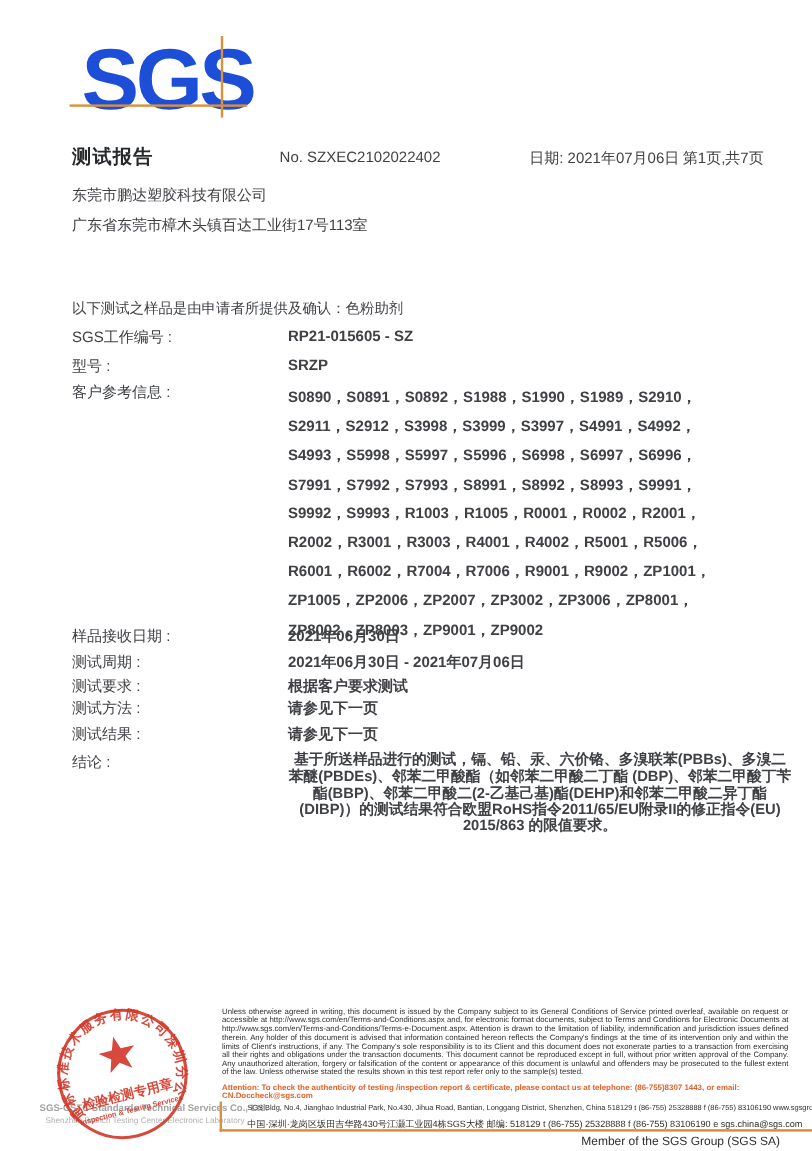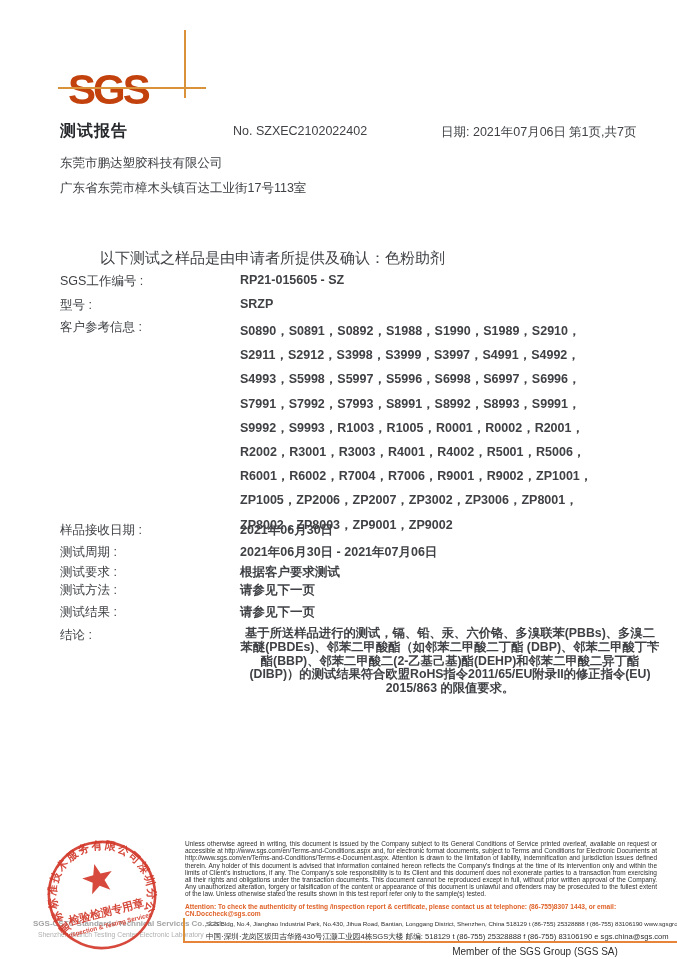--- a/index.html
+++ b/index.html
@@ -1,50 +1,50 @@
 <!DOCTYPE html>
 <html><head>
 <meta charset="utf-8">
 <style>
   * { margin:0; padding:0; box-sizing:border-box; }
   html,body { width:677px; height:959px; background:#ffffff; font-family:"Liberation Sans", sans-serif; }
   .page { position:relative; width:677px; height:959px; background:#fff; overflow:hidden; color:#3f4145; }
 
   
   .logo-wrap { position:absolute; left:58px; top:24px; width:160px; height:80px; }
-  .logo-text { position:absolute; left:10px; top:2px; font-size:42px; font-weight:800; letter-spacing:-3px; color:#c2410c; font-family:"Liberation Sans", sans-serif;margin-top:40px; }
+  .logo-text { position:absolute; left:10px; top:2px; font-size:72px; font-weight:800; letter-spacing:-3px; color:#1d4ed8; font-family:"Liberation Sans", sans-serif; }
   .logo-hline { position:absolute; left:0px; top:63px; width:148px; height:2px; background:#d9913a; }
   .logo-vline { position:absolute; left:126px; top:6px; width:2px; height:68px; background:#d9913a; }
 
   
   .hrow { position:absolute; top:121px; left:0; width:677px; font-size:12.5px; }
   .h-title { position:absolute; left:60px; top:0px; font-size:16px; font-weight:bold; color:#26282c; letter-spacing:1px; }
   .h-no   { position:absolute; left:233px; top:3px; }
   .h-date { position:absolute; left:413px; top:3px;margin-left:28px; }
   .h-page { position:absolute; left:569px; top:3px; }
 
   .company { position:absolute; left:60px; top:155px; font-size:12.5px; }
   .company-addr { position:absolute; left:60px; top:180px; font-size:12.5px; }
 
-  .intro { position:absolute; left:60px; top:249px; font-size:15px;margin-left:40px; }
+  .intro { position:absolute; left:60px; top:249px; font-size:12px; }
 
   .row { position:absolute; left:0; width:677px; font-size:12.5px; }
   .lbl { position:absolute; left:60px; top:0; }
   .val { position:absolute; left:240px; top:0; width:420px;font-weight:bold; }
   .val.multiline { white-space:pre-line; line-height:24.2px; }
   .val.para { line-height:13.8px; font-size:12.3px; text-align:center; }
 
   
   .disclaimer { position:absolute; left:185px; top:840px; width:472px; font-size:6.5px; line-height:7.2px; color:#2e2e2e; text-align:justify; }
   .attention { position:absolute; left:185px; top:903px; width:472px; font-size:6.6px; line-height:7.2px; color:#e0632a; font-weight:bold; }
   .addr-block { position:absolute; left:183px; top:918px; width:494px; border-left:2px solid #d9913a; padding-left:21px; }
   .addr-en { font-size:6.2px; color:#2e2e2e; line-height:12px; white-space:nowrap; }
   .addr-cn { font-size:7.6px; color:#2e2e2e; line-height:13px; white-space:nowrap; }
   .footer-rule { position:absolute; left:183px; top:941px; width:494px; height:2px; background:#e8833a; }
-  .member { position:absolute; left:420px; top:946px; width:230px; font-size:10px; color:#2e2e2e; text-align:center; }
+  .member { position:absolute; left:420px; top:946px; width:230px; font-size:10px; color:#2e2e2e; text-align:right; }
 
   .branch1 { position:absolute; left:33px; top:919px; font-size:8px; font-weight:bold; color:#a3a3a3; white-space:nowrap; }
   .branch2 { position:absolute; left:38px; top:931px; font-size:6.8px; color:#b0b0b0; white-space:nowrap; }
 
   .stamp { position:absolute; left:35px; top:835px; width:134px; height:124px; }
 </style>
 </head>
 <body>
 
 <div class="page">

